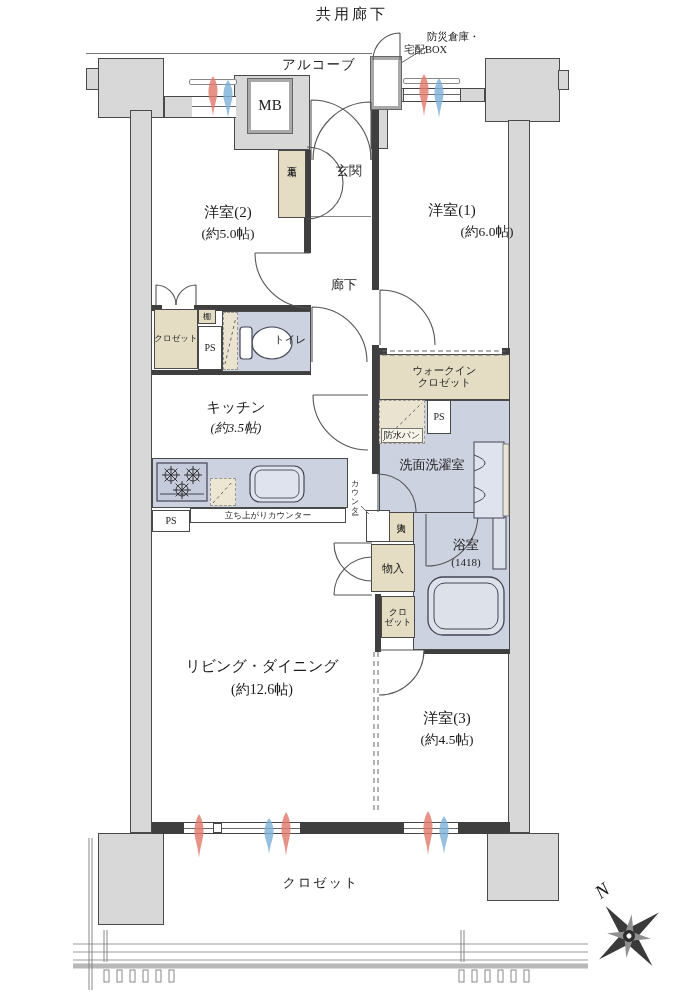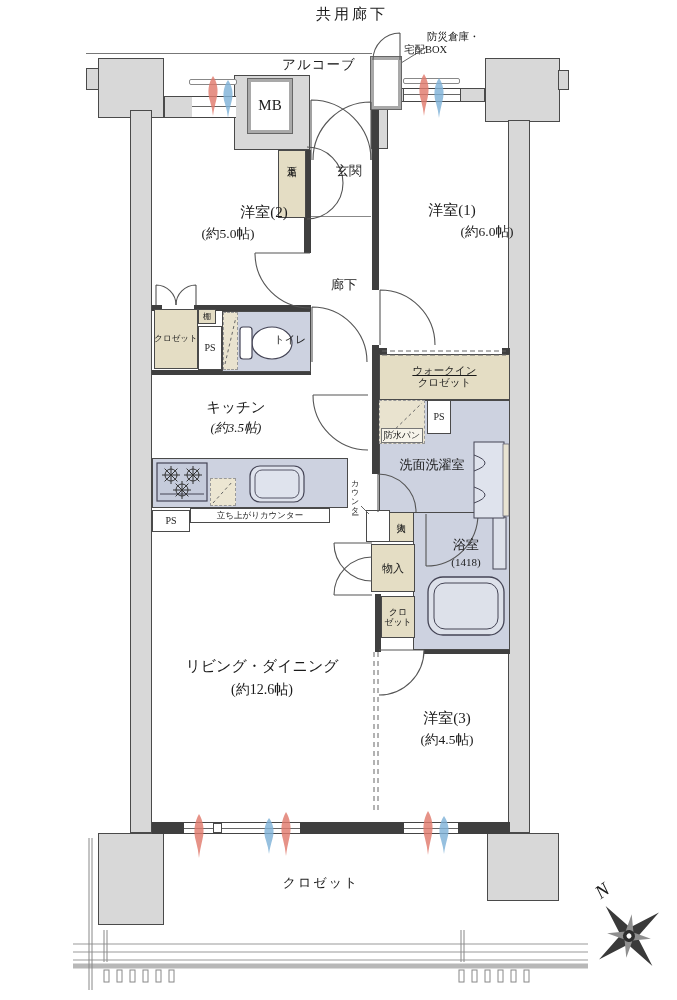--- a/index.html
+++ b/index.html
@@ -82,41 +82,41 @@
   <div class="iwall" style="left:375px;top:594px;width:6px;height:58px;"></div>
   <div class="iwall" style="left:424px;top:648px;width:86px;height:6px;"></div>
 
   <div class="beige" style="left:278px;top:150px;width:28px;height:68px;">
     <div class="lbl vert" style="left:7px;top:8px;font-size:9.5px;">下足箱</div>
   </div>
   <div class="line" style="left:311px;top:216px;width:60px;height:1px;background:#888;"></div>
   <div class="lbl c" style="left:349px;top:164px;font-size:13px;">玄関</div>
   <div class="lbl c" style="left:344px;top:278px;font-size:13px;">廊下</div>
 
-  <div class="lbl c" style="left:228px;top:204px;font-size:15px;margin-left:36px;">洋室(2)</div>
+  <div class="lbl c" style="left:228px;top:204px;font-size:15px;">洋室(2)</div>
   <div class="lbl c" style="left:228px;top:226px;font-size:13.5px;">(約5.0帖)</div>
 
   <div class="lbl c" style="left:452px;top:202px;font-size:15px;">洋室(1)</div>
   <div class="lbl c" style="left:452px;top:224px;font-size:13.5px;margin-left:35px;">(約6.0帖)</div>
 
   <div class="beige box" style="left:154px;top:309px;width:44px;height:60px;">
     <span class="lbl" style="position:static;font-size:8.5px;">クロゼット</span>
   </div>
   <div class="beige box" style="left:198px;top:309px;width:18px;height:15px;">
     <span class="lbl" style="position:static;font-size:8px;">棚</span>
   </div>
   <div class="wbox box" style="left:198px;top:326px;width:24px;height:44px;">
     <span class="lbl" style="position:static;font-size:10px;">PS</span>
   </div>
   <div class="wet" style="left:222px;top:311px;width:89px;height:61px;"></div>
   <div class="bdash" style="left:223px;top:312px;width:15px;height:58px;"></div>
   <div class="lbl" style="left:274px;top:334px;font-size:10.5px;">トイレ</div>
 
   <div class="beige box" style="left:379px;top:354px;width:131px;height:46px;">
-    <span class="lbl" style="position:static;font-size:10.5px;text-decoration:underline;">ウォークイン</span>
+    <span class="lbl" style="position:static;font-size:10.5px;">ウォークイン</span>
     <span class="lbl" style="position:static;font-size:10.5px;">クロゼット</span>
   </div>
 
   <div class="wet" style="left:379px;top:400px;width:131px;height:115px;"></div>
   <div class="bdash" style="left:379px;top:400px;width:46px;height:44px;"></div>
   <div class="wbox box" style="left:381px;top:428px;width:42px;height:15px;border-width:1px;border-color:#777;background:#f7f4ea;">
     <span class="lbl" style="position:static;font-size:9px;">防水パン</span>
   </div>
   <div class="wbox box" style="left:427px;top:400px;width:24px;height:34px;">
     <span class="lbl" style="position:static;font-size:10px;">PS</span>
@@ -137,21 +137,21 @@
   </div>
   <div class="beige box" style="left:381px;top:596px;width:34px;height:42px;">
     <span class="lbl" style="position:static;font-size:9px;">クロ</span>
     <span class="lbl" style="position:static;font-size:9px;">ゼット</span>
   </div>
 
   <div class="lbl c" style="left:236px;top:399px;font-size:14.5px;">キッチン</div>
   <div class="lbl c" style="left:236px;top:421px;font-size:13px;font-style:italic;">(約3.5帖)</div>
   <div class="wet" style="left:152px;top:458px;width:196px;height:50px;border-width:1px;"></div>
   <div class="bdash" style="left:210px;top:478px;width:26px;height:28px;background:#ece6d2;"></div>
-  <div class="wbox box" style="left:190px;top:508px;width:140px;height:15px;">
+  <div class="wbox box" style="left:190px;top:508px;width:156px;height:15px;">
     <span class="lbl" style="position:static;font-size:8.5px;">立ち上がりカウンター</span>
   </div>
   <div class="wbox box" style="left:152px;top:510px;width:38px;height:22px;">
     <span class="lbl" style="position:static;font-size:10px;">PS</span>
   </div>
 
   <div class="lbl c" style="left:262px;top:658px;font-size:15px;text-align:right;">リビング・ダイニング</div>
   <div class="lbl c" style="left:262px;top:682px;font-size:14px;">(約12.6帖)</div>
 
   <div class="lbl c" style="left:447px;top:710px;font-size:15px;">洋室(3)</div>

